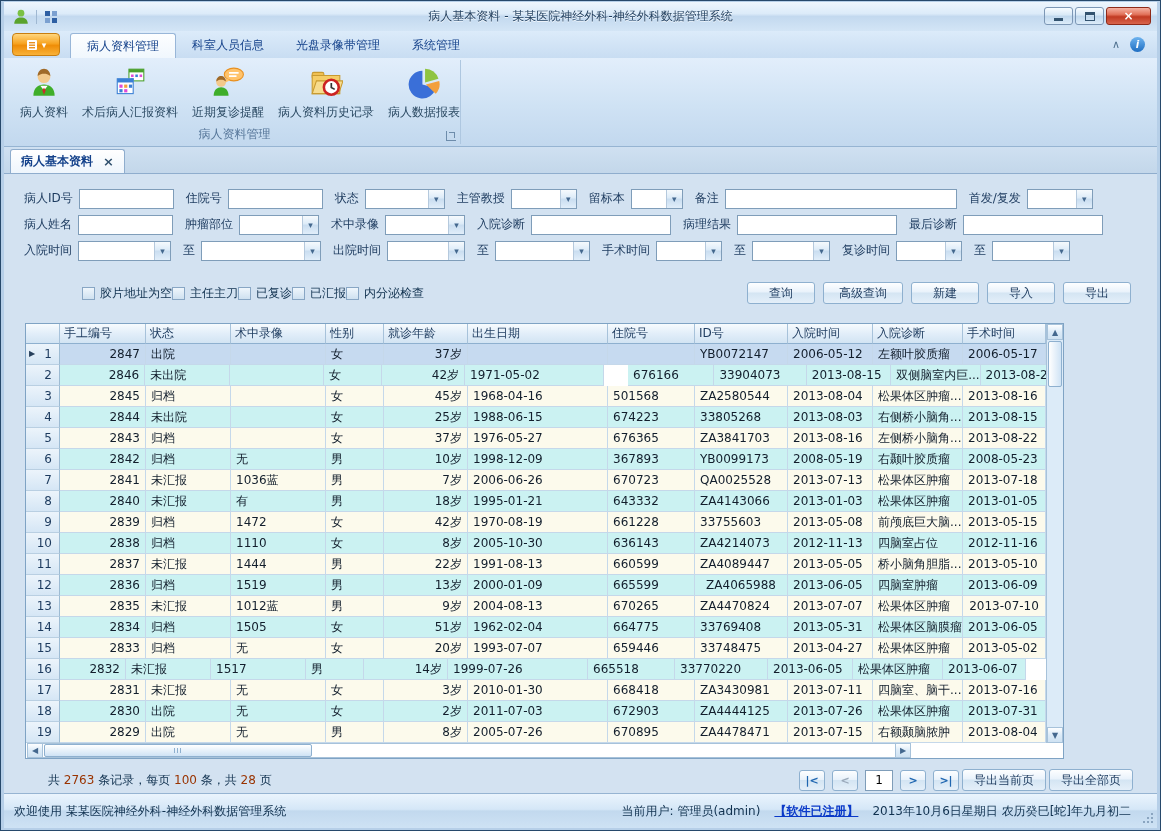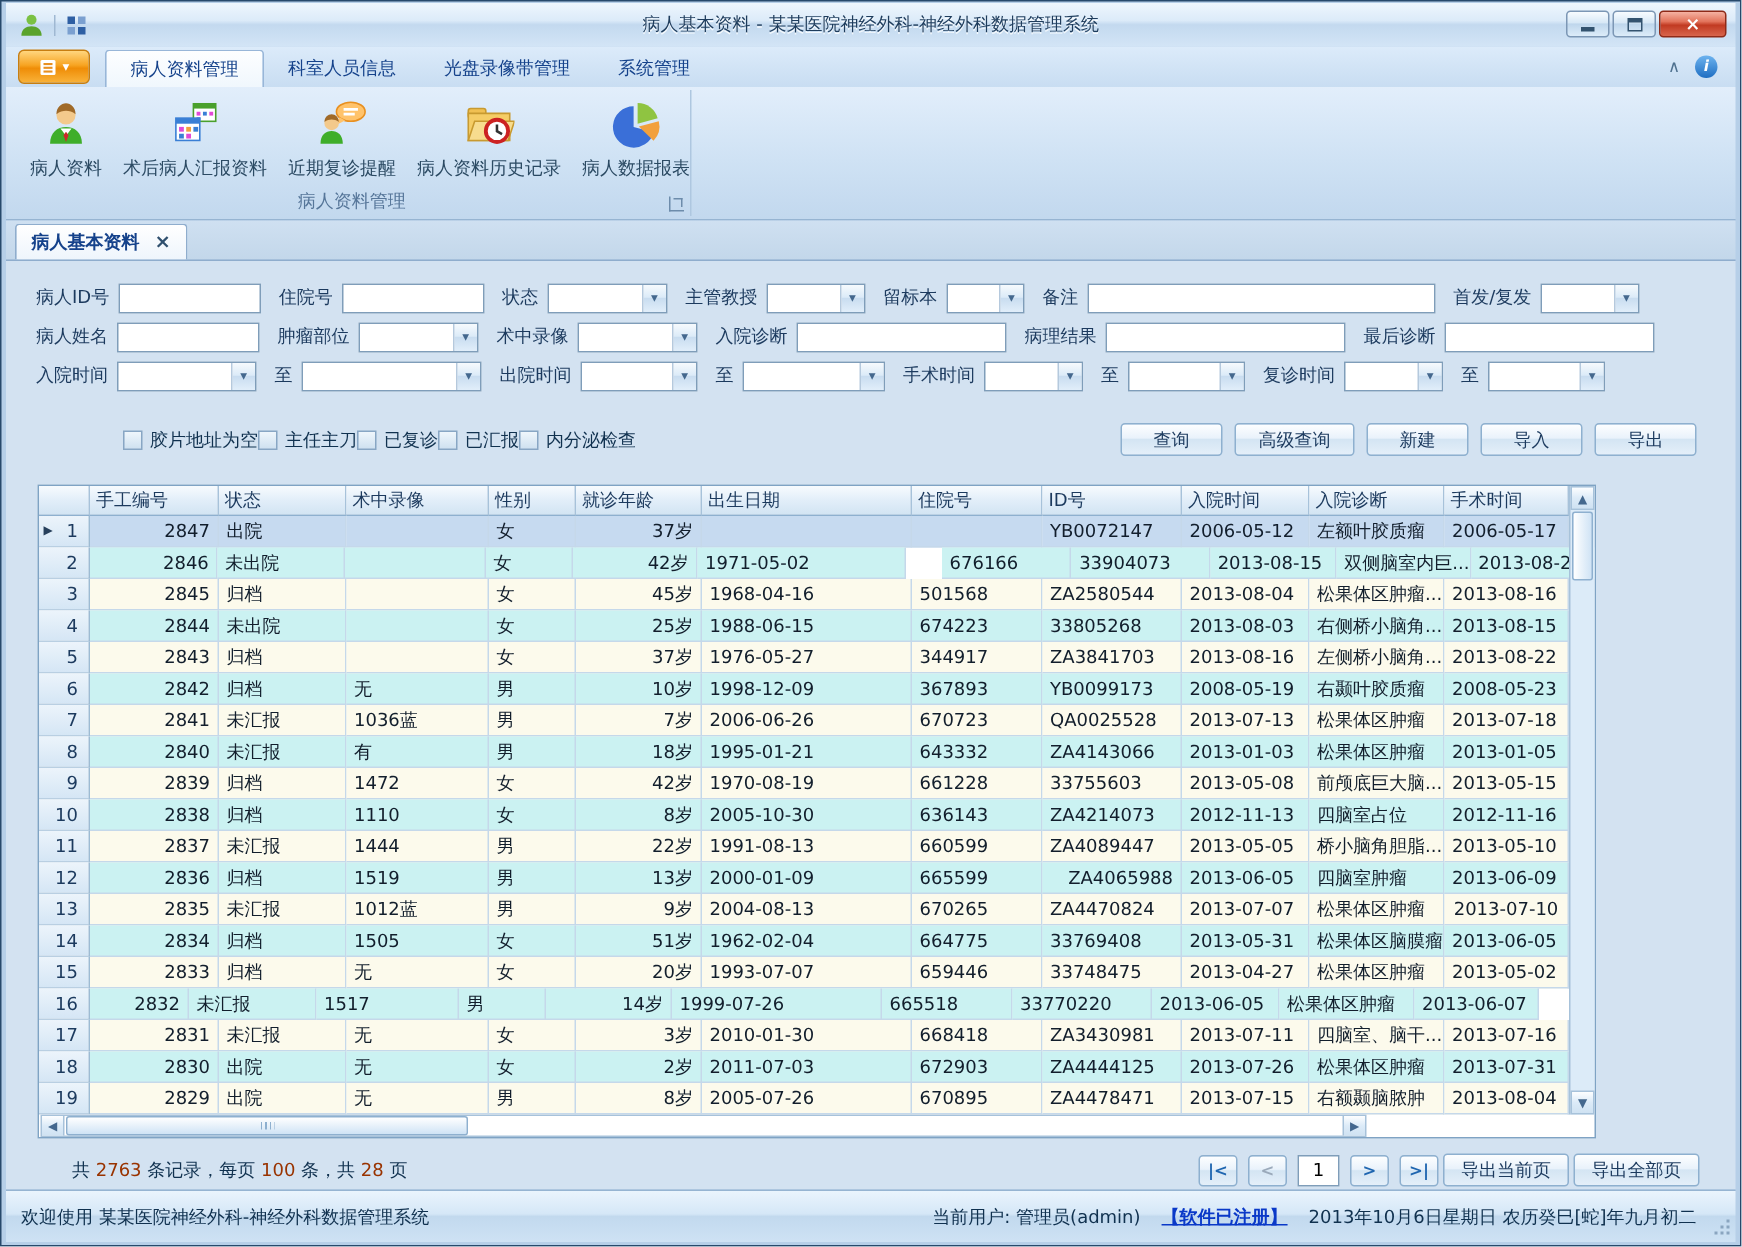--- a/index.html
+++ b/index.html
@@ -493,21 +493,21 @@
             <div class="gc" style="width: 83px; text-align: left;">2013-08-15</div>
           </div>
           <div class="grow cream">
             <div class="gind" style="width: 34px;"><span>5</span></div>
             <div class="gc" style="width: 86px; text-align: right;">2843</div>
             <div class="gc" style="width: 85px; text-align: left;">归档</div>
             <div class="gc" style="width: 95px; text-align: left;"></div>
             <div class="gc" style="width: 58px; text-align: left;">女</div>
             <div class="gc" style="width: 84px; text-align: right;">37岁</div>
             <div class="gc" style="width: 140px; text-align: left;">1976-05-27</div>
-            <div class="gc" style="width: 87px; text-align: left;">344917</div>
+            <div class="gc" style="width: 87px; text-align: left;">676365</div>
             <div class="gc" style="width: 93px; text-align: left;">ZA3841703</div>
             <div class="gc" style="width: 85px; text-align: left;">2013-08-16</div>
             <div class="gc" style="width: 90px; text-align: left;">左侧桥小脑角...</div>
             <div class="gc" style="width: 83px; text-align: left;">2013-08-22</div>
           </div>
           <div class="grow cyan">
             <div class="gind" style="width: 34px;"><span>6</span></div>
             <div class="gc" style="width: 86px; text-align: right;">2842</div>
             <div class="gc" style="width: 85px; text-align: left;">归档</div>
             <div class="gc" style="width: 95px; text-align: left;">无</div>
@@ -592,21 +592,21 @@
           </div>
           <div class="grow cyan">
             <div class="gind" style="width: 34px;"><span>12</span></div>
             <div class="gc" style="width: 86px; text-align: right;">2836</div>
             <div class="gc" style="width: 85px; text-align: left;">归档</div>
             <div class="gc" style="width: 95px; text-align: left;">1519</div>
             <div class="gc" style="width: 58px; text-align: left;">男</div>
             <div class="gc" style="width: 84px; text-align: right;">13岁</div>
             <div class="gc" style="width: 140px; text-align: left;">2000-01-09</div>
             <div class="gc" style="width: 87px; text-align: left;">665599</div>
-            <div class="gc" style="width: 93px; text-align: right;">ZA4065988</div>
+            <div class="gc" style="width: 93px; text-align: center;">ZA4065988</div>
             <div class="gc" style="width: 85px; text-align: left;">2013-06-05</div>
             <div class="gc" style="width: 90px; text-align: left;">四脑室肿瘤</div>
             <div class="gc" style="width: 83px; text-align: left;">2013-06-09</div>
           </div>
           <div class="grow cream">
             <div class="gind" style="width: 34px;"><span>13</span></div>
             <div class="gc" style="width: 86px; text-align: right;">2835</div>
             <div class="gc" style="width: 85px; text-align: left;">未汇报</div>
             <div class="gc" style="width: 95px; text-align: left;">1012蓝</div>
             <div class="gc" style="width: 58px; text-align: left;">男</div>

